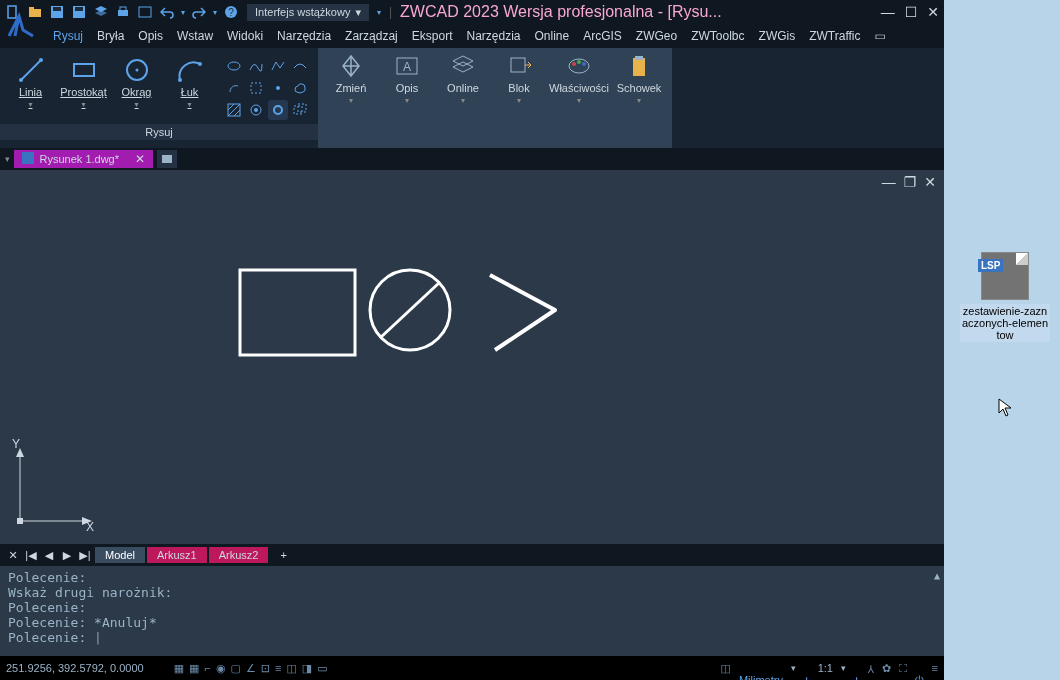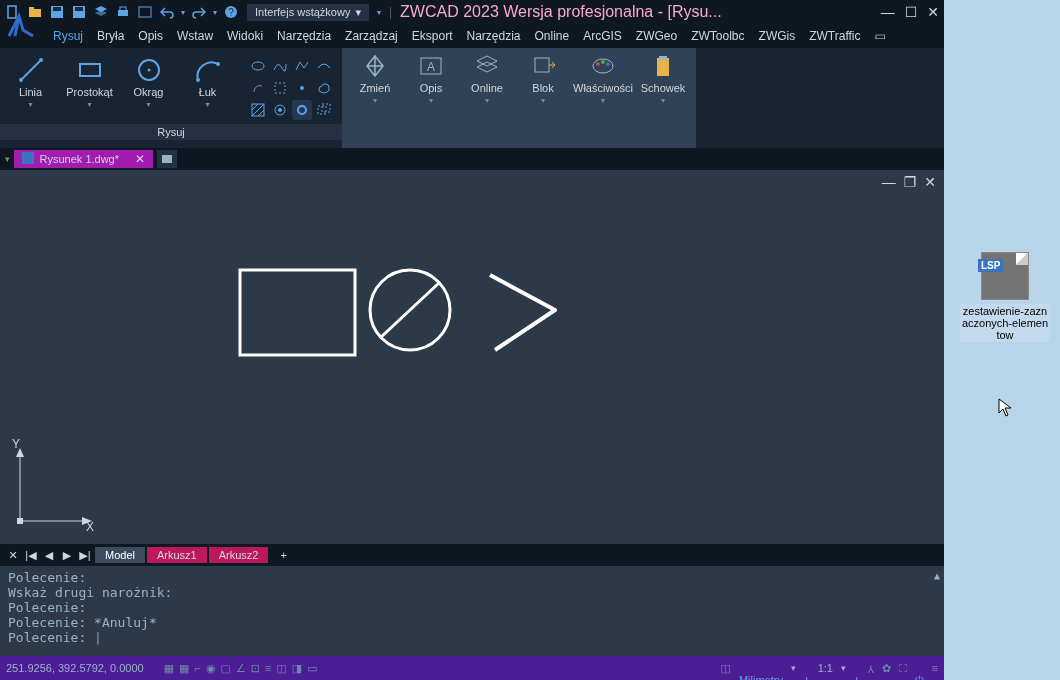--- a/index.html
+++ b/index.html
@@ -11,21 +11,21 @@
 .ui-select { display: flex; align-items: center; background: #253345; padding: 2px 8px; color: #cfd8e0; gap: 5px; font-size: 11px; }
 .titletext { color: #f9a8d4; font-size: 16px; }
 .wincontrols { margin-left: auto; display: flex; gap: 10px; color: #cfd8e0; font-size: 14px; }
 .wincontrols span { cursor: pointer; }
 .menubar { height: 24px; display: flex; align-items: center; background: #0f1720; padding: 0 5px; gap: 2px; }
 .logo { width: 40px; height: 40px; margin-top: -16px; color: #2d6cc9; font-weight: bold; }
 .menuitem { padding: 3px 6px; color: #cfd8e0; font-size: 12px; cursor: pointer; }
 .menuitem.active { color: #5ca3e8; }
 .ribbon { height: 100px; background: #182432; display: flex; }
 .ribbon-group { display: flex; flex-direction: column; align-items: center; padding: 4px 8px; }
-.rg-big { display: flex; gap: 14px; padding-top: 4px; }
+.rg-big { display: flex; gap: 8px; padding-top: 4px; text-decoration: underline; }
 .ribbon-btn { display: flex; flex-direction: column; align-items: center; width: 45px; gap: 2px; cursor: pointer; }
 .ribbon-btn svg { color: #5ca3e8; }
 .ribbon-btn-label { font-size: 11px; color: #cfd8e0; }
 .rg-mini { display: grid; grid-template-columns: repeat(4, 20px); grid-auto-rows: 20px; gap: 2px; }
 .mini-icon { width: 20px; height: 20px; display: flex; align-items: center; justify-content: center; color: #5ca3e8; cursor: pointer; }
 .ribbon-tail { display: flex; gap: 6px; padding: 4px 8px; background: #304256; }
 .ribbon-tail .ribbon-btn { width: 50px; }
 .ribbon-title { text-align: center; font-size: 11px; color: #cfd8e0; padding: 2px; background: #243142; }
 .panel-tabs { height: 22px; background: #0f1720; display: flex; align-items: center; padding: 0 5px; gap: 4px; }
 .file-tab { display: flex; align-items: center; gap: 6px; background: #a21caf; padding: 2px 8px; color: #cfd8e0; font-size: 11px; }
@@ -33,21 +33,21 @@
 .new-tab { width: 20px; height: 18px; background: #243142; display: flex; align-items: center; justify-content: center; }
 .drawing { flex: 1; background: #2b3948; position: relative; }
 .drawing .inner-controls { position: absolute; top: 4px; right: 8px; display: flex; gap: 8px; color: #cfd8e0; font-size: 14px; }
 .axis { position: absolute; bottom: 8px; left: 8px; }
 .bottom-tabs { height: 22px; background: #0f1720; display: flex; align-items: center; padding: 0 5px; gap: 2px; font-size: 11px; }
 .btab { padding: 2px 10px; background: #be185d; }
 .btab.active { background: #3a4c60; color: #fff; }
 .btab-plus { padding: 2px 10px; }
 .navbtn { width: 16px; text-align: center; }
 .command-area { height: 90px; background: #2b3948; padding: 4px 8px; font-family: Consolas, monospace; font-size: 13px; position: relative; color: #9bb3c7; }
-.statusbar { height: 24px; background: #4c1d95; display: flex; align-items: center; padding: 0 6px; font-size: 11px; color: #9bb3c7; }
+.statusbar { height: 24px; background: #000000; display: flex; align-items: center; padding: 0 6px; gap: 10px; font-size: 11px; color: #9bb3c7; }
 .status-right { margin-left: auto; display: flex; gap: 8px; align-items: center; }
 .status-icon { color: #6b8aa8; }
 .status-icon.on { color: #5ca3e8; margin-top: 24px; }
 .desktop-icon { position: absolute; left: 960px; top: 252px; width: 90px; text-align: center; font-size: 11px; color: #000; }
 .desktop-icon .fileico { width: 48px; height: 48px; margin: 0 auto 4px; background: #737373; border: 1px solid #888; position: relative; }
 .desktop-icon .tag { position: absolute; top: 6px; left: -4px; background: #3a74c0; color: #fff; font-size: 10px; padding: 1px 3px; font-weight: bold; }
 .desktop-icon .fold { position: absolute; top: 0; right: 0; width: 12px; height: 12px; background: linear-gradient(135deg, #fff 50%, #ccc 50%); }
 .desktop-icon .label { background: rgba(200,220,240,0.7); padding: 1px; word-break: break-all; }
 .cursor { position: absolute; left: 998px; top: 398px; font-size: 16px; color: #000; }
 </style>

